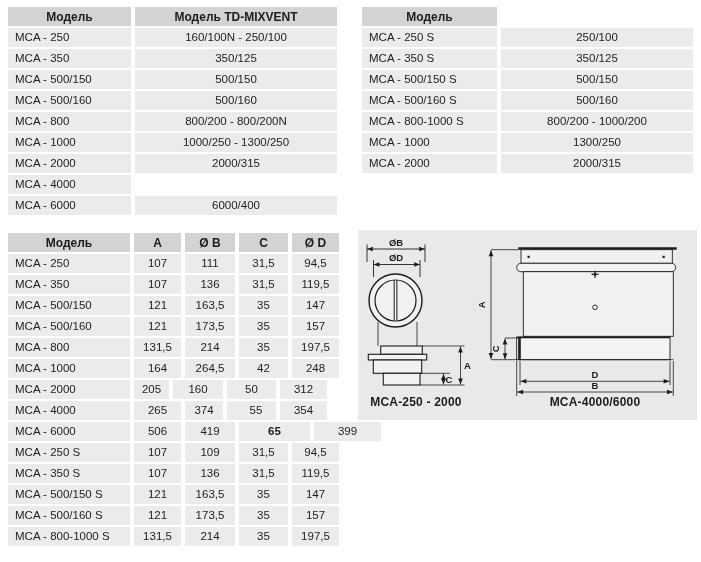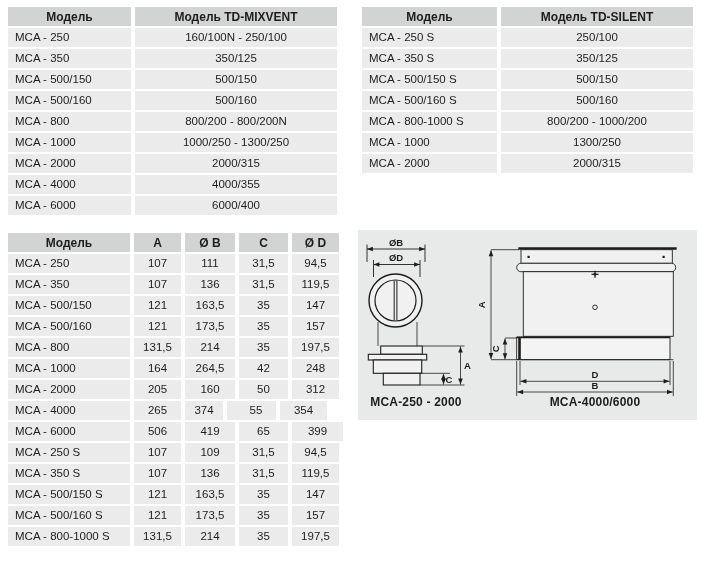--- a/index.html
+++ b/index.html
@@ -57,32 +57,30 @@
       <div class="trow tbody-row">
         <div class="tcell first" style="width: 123px;">MCA - 1000</div>
         <div class="tcell" style="width: 202px;">1000/250 - 1300/250</div>
       </div>
       <div class="trow tbody-row">
         <div class="tcell first" style="width: 123px;">MCA - 2000</div>
         <div class="tcell" style="width: 202px;">2000/315</div>
       </div>
       <div class="trow tbody-row">
         <div class="tcell first" style="width: 123px;">MCA - 4000</div>
-        <div class="tcell" style="width: 202px;">4000/355</div>
       </div>
       <div class="trow tbody-row">
         <div class="tcell first" style="width: 123px;">MCA - 6000</div>
         <div class="tcell" style="width: 202px;">6000/400</div>
       </div>
     </div>
 
   <div class="tbl tbl-silent">
       <div class="trow thead">
         <div class="tcell first" style="width: 135px;">Модель</div>
-        <div class="tcell" style="width: 192px;">Модель TD-SILENT</div>
       </div>
       <div class="trow tbody-row">
         <div class="tcell first" style="width: 135px;">MCA - 250 S</div>
         <div class="tcell" style="width: 192px;">250/100</div>
       </div>
       <div class="trow tbody-row">
         <div class="tcell first" style="width: 135px;">MCA - 350 S</div>
         <div class="tcell" style="width: 192px;">350/125</div>
       </div>
       <div class="trow tbody-row">
@@ -152,38 +150,38 @@
       </div>
       <div class="trow tbody-row">
         <div class="tcell first" style="width: 122px;">MCA - 1000</div>
         <div class="tcell" style="width: 47px; text-align: center;">164</div>
         <div class="tcell" style="width: 50px;">264,5</div>
         <div class="tcell" style="width: 49px;">42</div>
         <div class="tcell" style="width: 47px;">248</div>
       </div>
       <div class="trow tbody-row">
         <div class="tcell first" style="width: 122px;">MCA - 2000</div>
-        <div class="tcell" style="width: 47px;">205</div>
+        <div class="tcell" style="width: 35px;">205</div>
         <div class="tcell" style="width: 50px;">160</div>
         <div class="tcell" style="width: 49px;">50</div>
         <div class="tcell" style="width: 47px;">312</div>
       </div>
       <div class="trow tbody-row">
         <div class="tcell first" style="width: 122px;">MCA - 4000</div>
         <div class="tcell" style="width: 47px;">265</div>
         <div class="tcell" style="width: 38px;">374</div>
         <div class="tcell" style="width: 49px; padding-left: 9px;">55</div>
         <div class="tcell" style="width: 47px;">354</div>
       </div>
       <div class="trow tbody-row">
         <div class="tcell first" style="width: 122px;">MCA - 6000</div>
         <div class="tcell" style="width: 47px;">506</div>
         <div class="tcell" style="width: 50px;">419</div>
-        <div class="tcell" style="width: 49px;">65</div>
-        <div class="tcell" style="width: 51px;">399</div>
+        <div class="tcell" style="width: 71px; font-weight: bold;">65</div>
+        <div class="tcell" style="width: 67px;">399</div>
       </div>
       <div class="trow tbody-row">
         <div class="tcell first" style="width: 122px;">MCA - 250 S</div>
         <div class="tcell" style="width: 47px;">107</div>
         <div class="tcell" style="width: 50px;">109</div>
         <div class="tcell" style="width: 49px;">31,5</div>
         <div class="tcell" style="width: 47px;">94,5</div>
       </div>
       <div class="trow tbody-row">
         <div class="tcell first" style="width: 122px;">MCA - 350 S</div>

